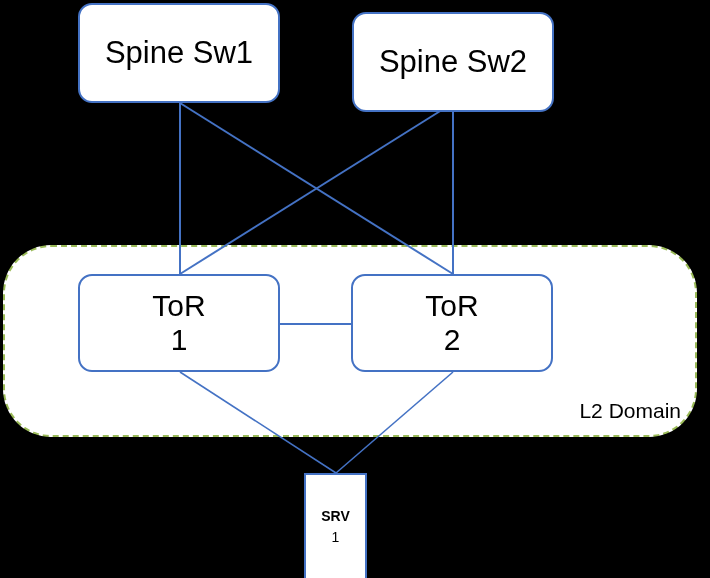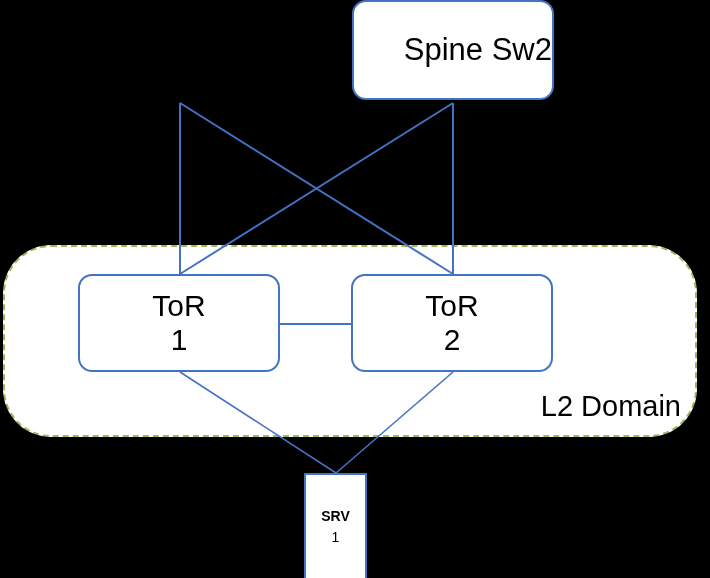--- a/index.html
+++ b/index.html
@@ -25,21 +25,21 @@
     height: 192px;
     background: #ffffff;
     border: 2px dashed #9BBB59;
     border-radius: 48px;
     box-sizing: border-box;
   }
   .l2-domain-label {
     position: absolute;
     right: 14px;
     bottom: 14px;
-    font-size: 29px;
+    font-size: 21px;
     color: #000000;
     line-height: 1;
     white-space: nowrap;
   }
 
   
   .node {
     position: absolute;
     background: #ffffff;
     border: 2px solid #4472C4;
@@ -60,21 +60,21 @@
     line-height: 1.12;
     white-space: nowrap;
   }
 
   .spine {
     width: 202px;
     height: 100px;
     font-size: 31px;
   }
   #spine-sw1 { left: 78px;  top: 3px; }
-  #spine-sw2 { left: 352px; top: 0; align-items: flex-end; }
+  #spine-sw2 { left: 352px; top: 12px; }
 
   .tor {
     width: 202px;
     height: 98px;
     font-size: 30px;
   }
   #tor-1 { left: 78px;  top: 274px; }
   #tor-2 { left: 351px; top: 274px; }
 
   .server {
@@ -110,20 +110,23 @@
   <svg id="links" viewBox="0 0 710 578" xmlns="http://www.w3.org/2000/svg">
     <line x1="180" y1="103" x2="180" y2="274" stroke="#4472C4" stroke-width="2"></line>
     <line x1="180" y1="103" x2="453" y2="274" stroke="#4472C4" stroke-width="2"></line>
     <line x1="453" y1="103" x2="453" y2="274" stroke="#4472C4" stroke-width="2"></line>
     <line x1="453" y1="103" x2="180" y2="274" stroke="#4472C4" stroke-width="2"></line>
     <line x1="280" y1="324" x2="352" y2="324" stroke="#4472C4" stroke-width="2"></line>
     <line x1="180" y1="372" x2="336" y2="473" stroke="#4472C4" stroke-width="1.6"></line>
     <line x1="453" y1="372" x2="336" y2="473" stroke="#4472C4" stroke-width="1.6"></line>
   </svg>
 
+  <div id="spine-sw1" class="node rounded spine">
+    <span class="line1">Spine Sw1</span>
+  </div>
 
   <div id="spine-sw2" class="node rounded spine">
     <span class="line1">Spine Sw2</span>
   </div>
 
   <div id="tor-1" class="node rounded tor">
     <span class="line1">ToR</span>
     <span class="line2">1</span>
   </div>
 

